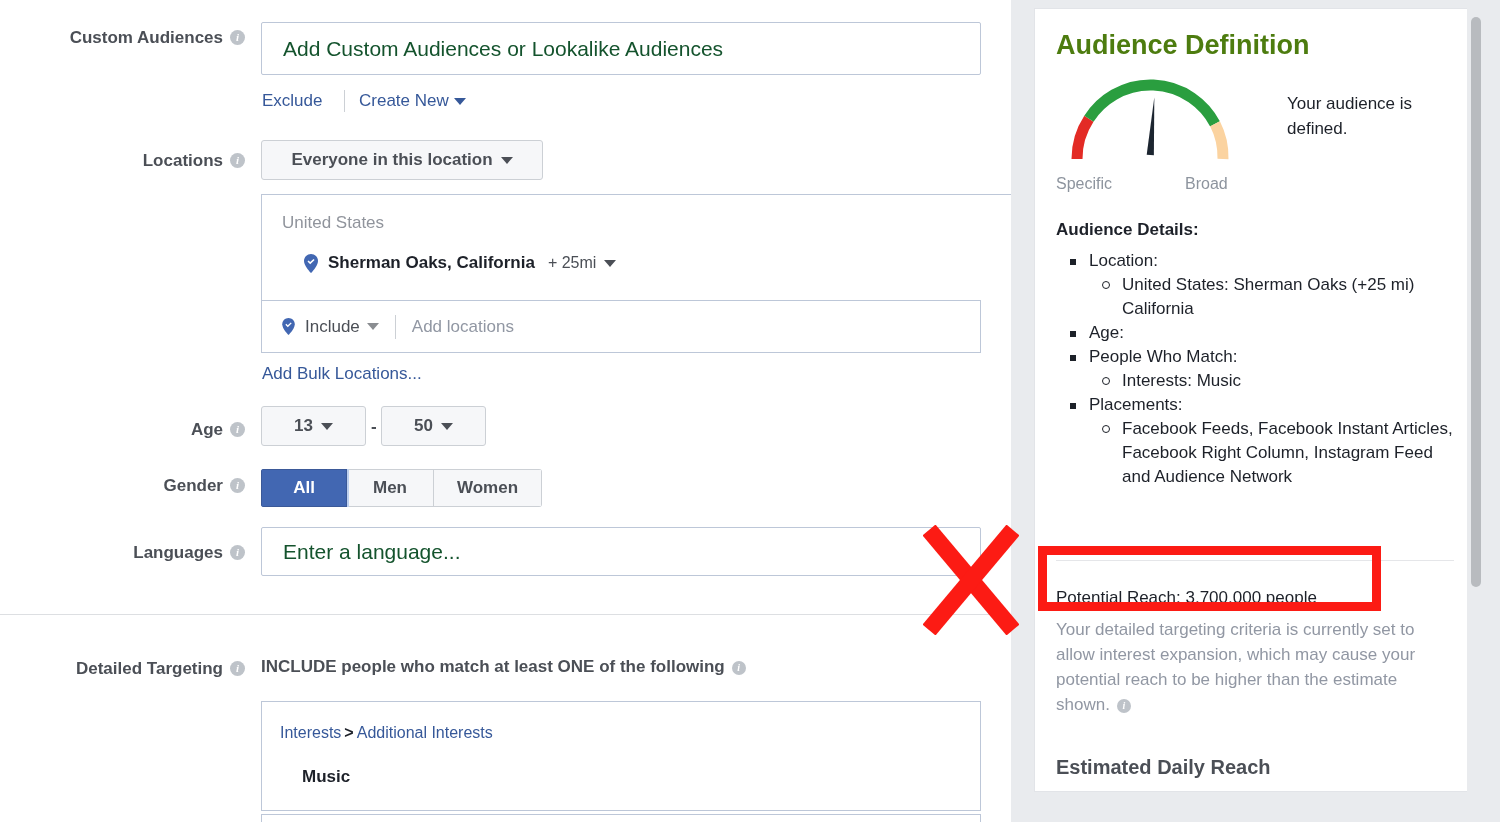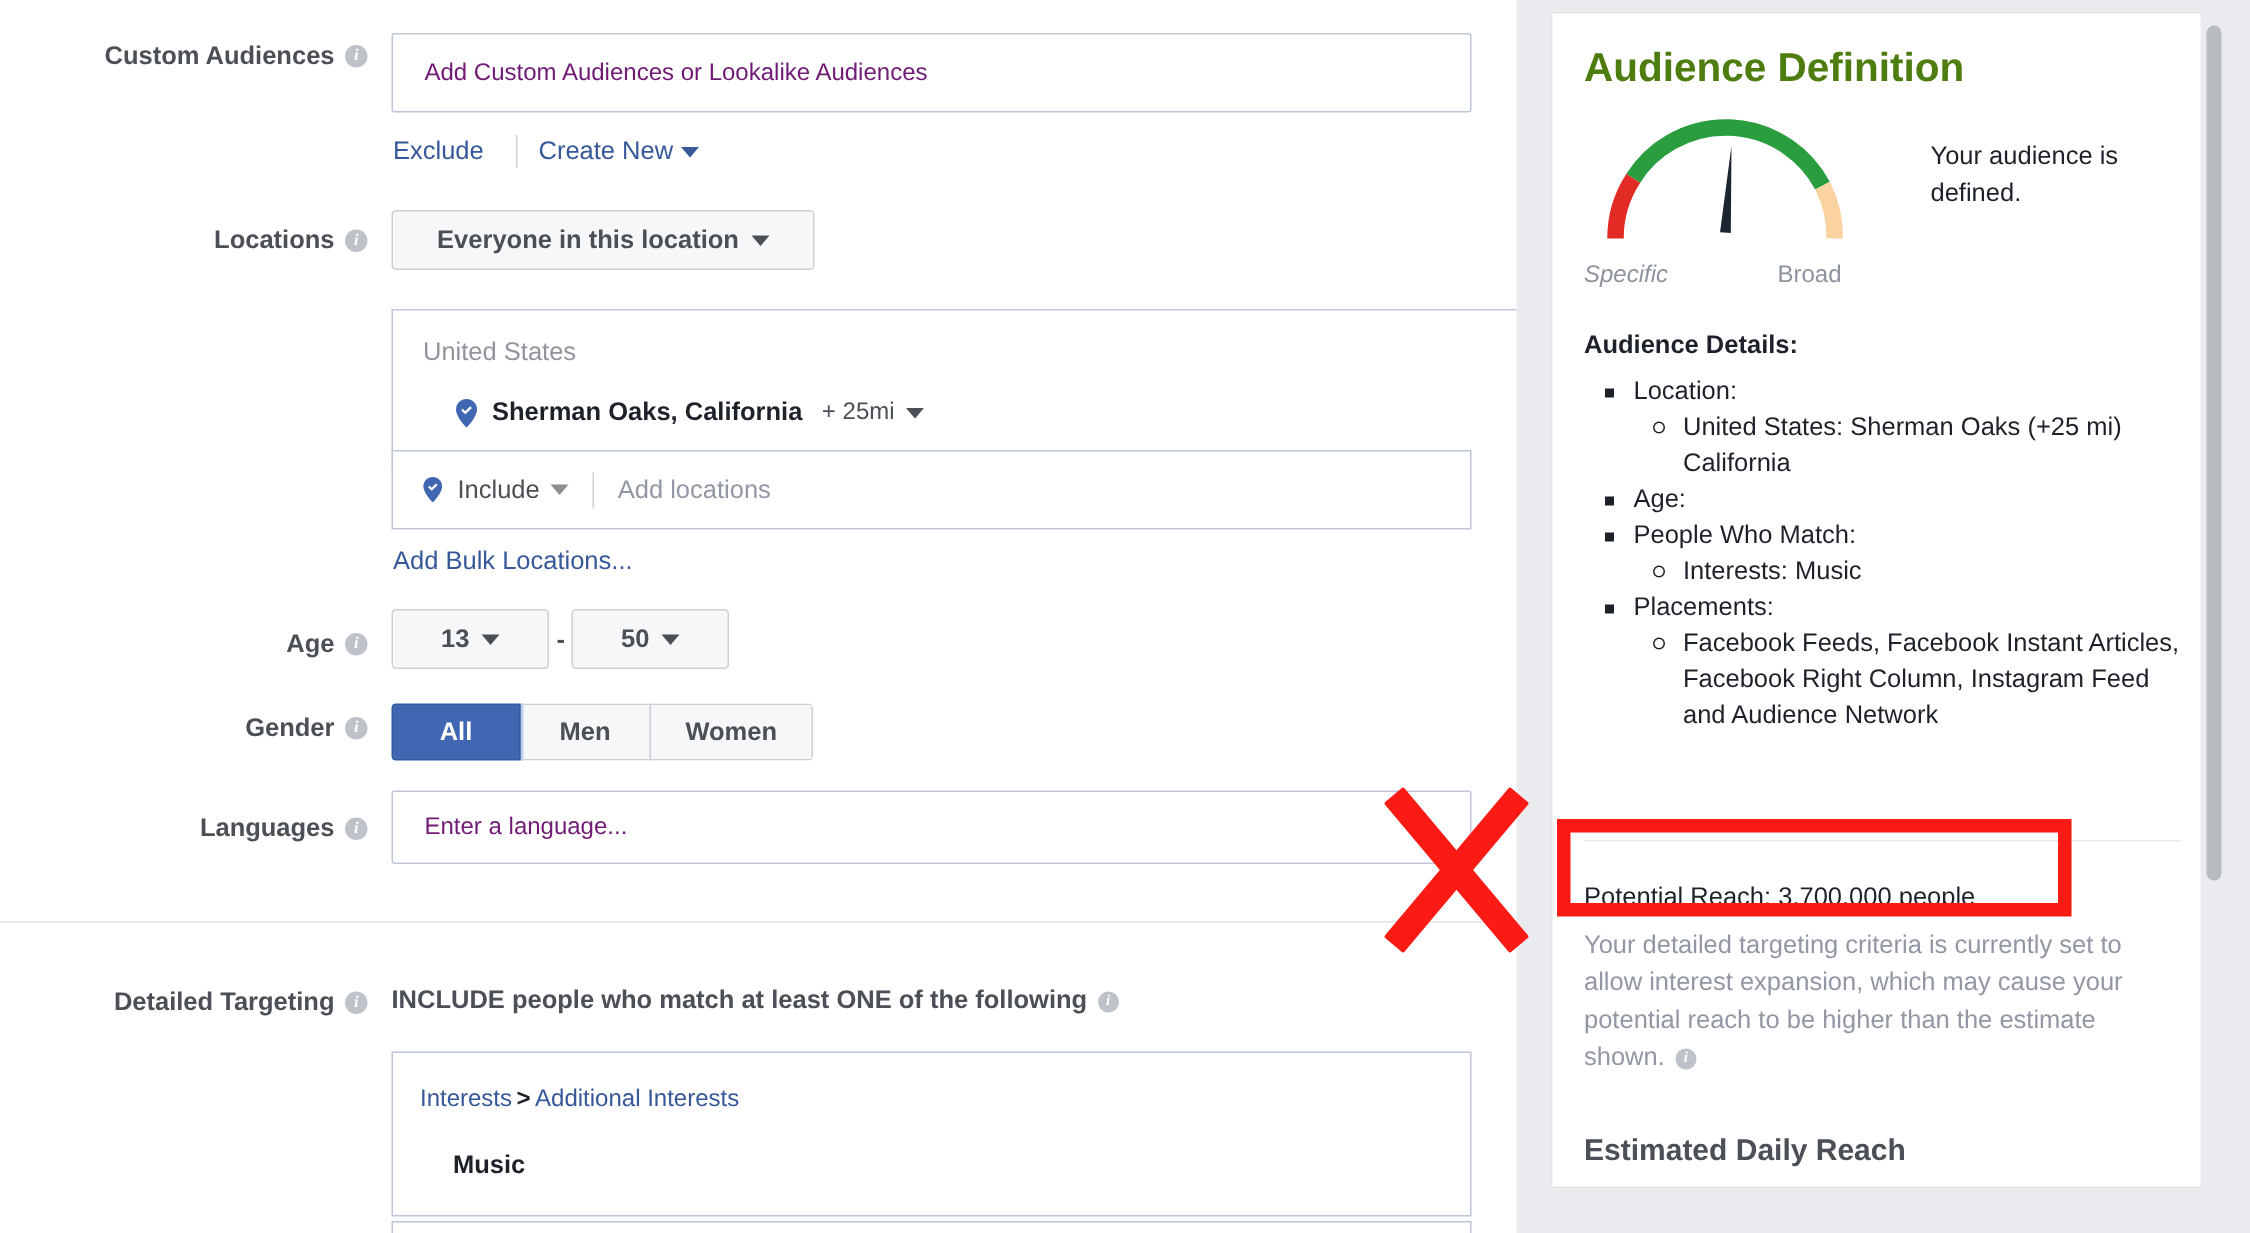--- a/index.html
+++ b/index.html
@@ -51,22 +51,22 @@
   .textbox {
     position: absolute;
     border: 1px solid #bdc7d8;
     background: #ffffff;
     border-radius: 2px;
   }
   .textbox .ph {
     position: absolute;
     left: 21px; top: 50%;
     transform: translateY(-50%);
-    font-size: 16px;
-    color: #701a75;
+    font-size: 21px;
+    color: #14532d;
     white-space: nowrap;
   }
 
   .link {
     position: absolute;
     font-size: 17px;
     color: #365899;
     white-space: nowrap;
     cursor: pointer;
     text-align: right;
@@ -121,21 +121,20 @@
   }
 
   
   #loc-list {
     position: absolute;
     left: 261px; top: 194px;
     width: 824px; height: 106px;
     border: 1px solid #bdc7d8;
     border-bottom: none;
     background: #ffffff;
-    margin-top: 12px;
   }
   #loc-scroll-track {
     position: absolute;
     right: 0; top: 0;
     width: 18px; height: 104px;
     background: #fcfcfc;
     border-left: 1px solid #d9dde3;
   }
   #loc-scroll-thumb {
     position: absolute;
@@ -299,21 +298,21 @@
     color: #4d7c0f;
   }
   #gauge-wrap { position: absolute; left: 30px; top: 62px; width: 170px; height: 95px; }
   #gauge-labels {
     position: absolute;
     left: 21px; top: 166px;
     width: 200px;
     font-size: 16px;
     color: #8d949e;
   }
-  #lbl-specific { position: absolute; left: 0; top: 0; font-style: italic; }
+  #lbl-specific { position: absolute; left: 0; top: 0; }
   #lbl-broad { position: absolute; left: 129px; top: 0; }
   #aud-status {
     position: absolute;
     left: 252px; top: 82px;
     width: 160px;
     font-size: 17px;
     line-height: 25px;
     color: #1d2129;
   }
 

